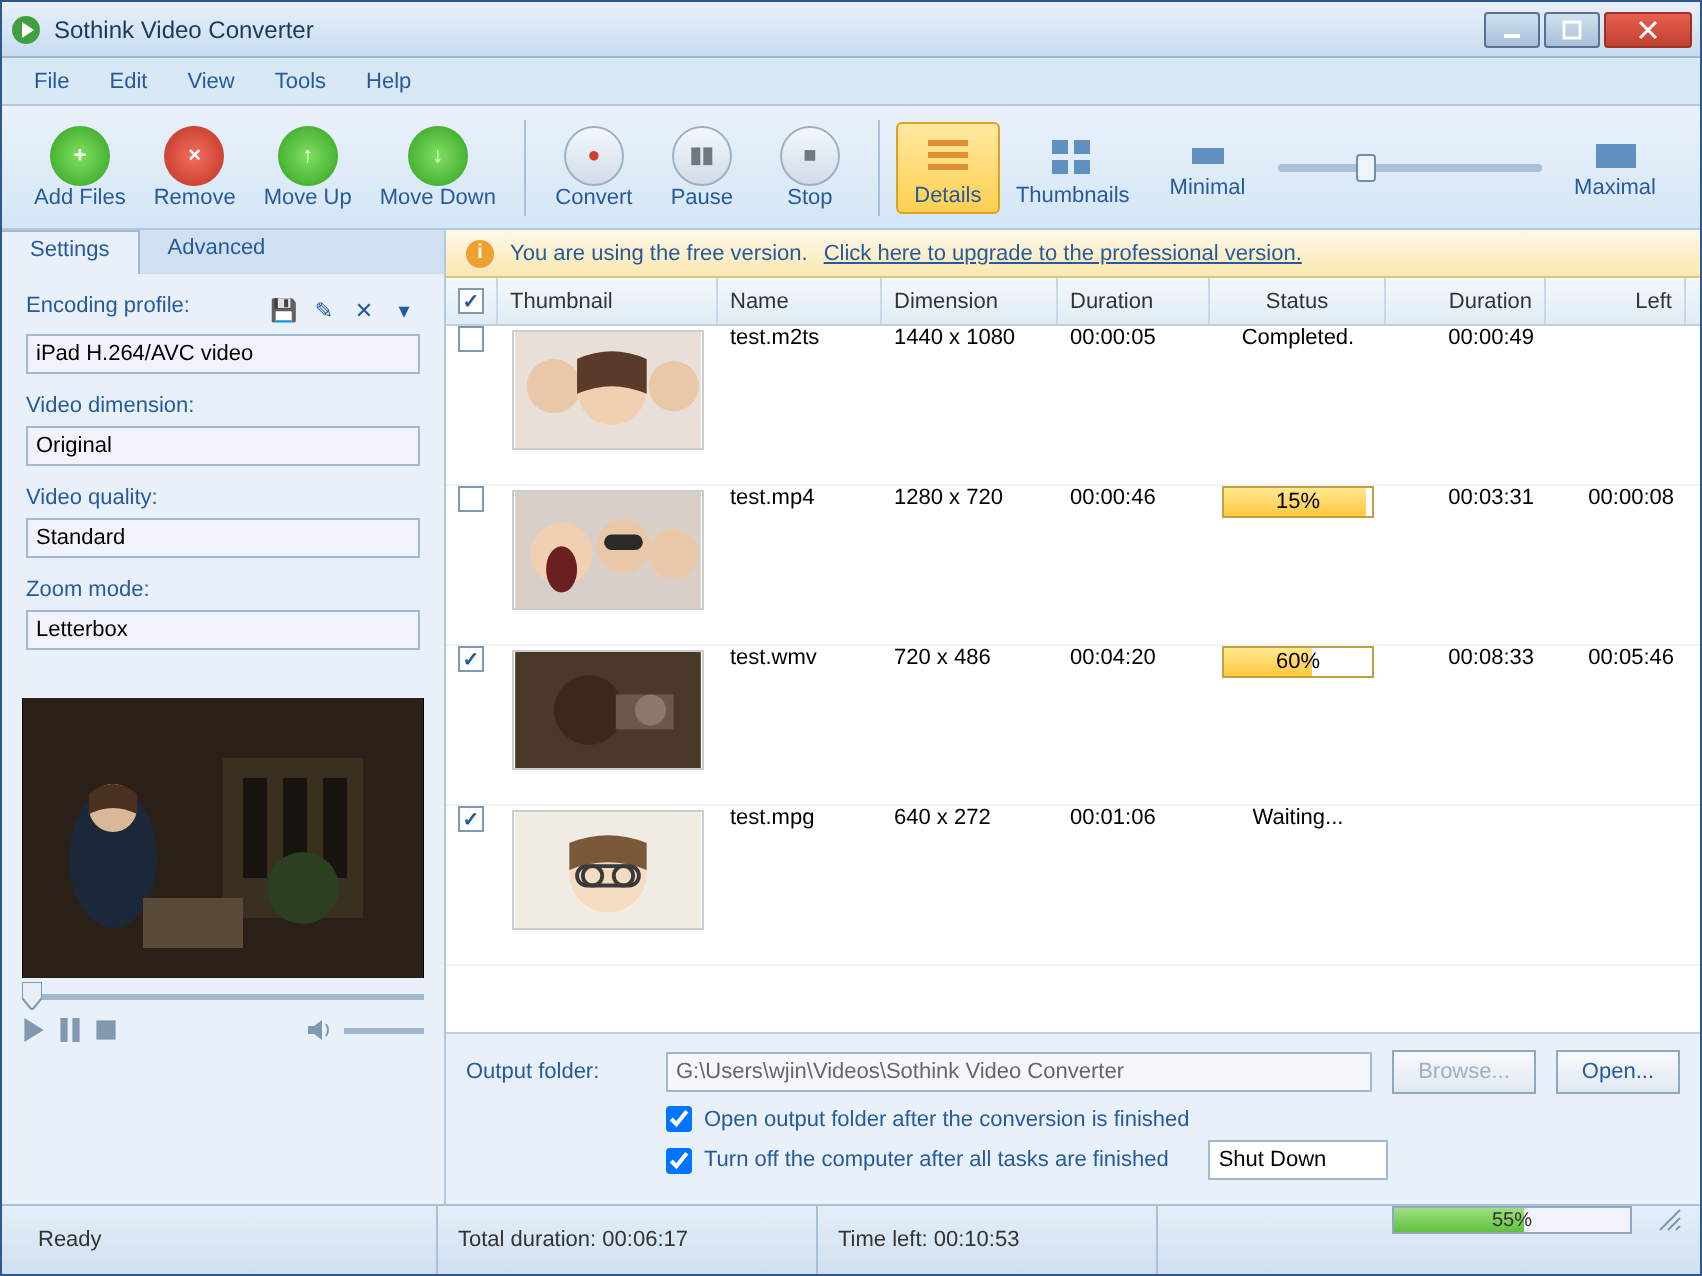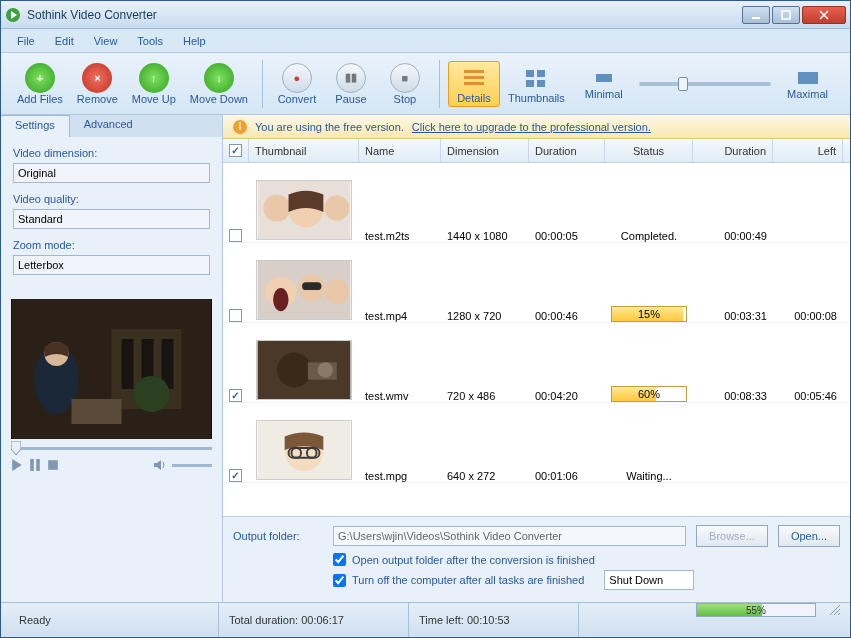--- a/index.html
+++ b/index.html
@@ -48,21 +48,21 @@
 .th { padding: 0 6px; color: #333; border-right: 1px solid #c8d8e8; height: 100%; display: flex; align-items: center; }
 .col-chk { width: 26px; justify-content: center; }
 .col-thumb { width: 110px; }
 .col-name { width: 82px; }
 .col-dim { width: 88px; }
 .col-dur { width: 76px; }
 .col-status { width: 88px; justify-content: center; }
 .col-elapsed { width: 80px; justify-content: flex-end; }
 .col-left { width: 70px; justify-content: flex-end; }
 .table-body { flex: 1; background: #fff; overflow-y: auto; }
-.row { height: 80px; display: flex; align-items: flex-end; border-bottom: 1px solid #f0f4f8; }
+.row { height: 80px; display: flex; align-items: flex-start; border-bottom: 1px solid #f0f4f8; }
 .cell { padding: 0 6px; }
 .thumb-cell { width: 110px; height: 64px; display: flex; align-items: center; justify-content: center; }
 .thumb-cell svg { border: 1px solid #ccc; }
 .progress { width: 76px; height: 16px; border: 1px solid #c0a040; background: #fff; position: relative; display: flex; align-items: center; justify-content: center; font-size: 10px; }
 .progress-fill { position: absolute; left: 0; top: 0; height: 100%; background: linear-gradient(#ffe890,#ffc840); }
 .progress-text { position: relative; z-index: 1; }
 .output-area { background: #e8f0fa; padding: 8px 10px; border-top: 1px solid #c0d0e0; }
 .out-row { display: flex; align-items: center; gap: 10px; margin-bottom: 6px; }
 .out-label { color: #265a9c; width: 90px; }
 .out-input { flex: 1; height: 20px; background: #f4f8fc; border: 1px solid #a0b8d0; padding: 0 4px; color: #666; }
@@ -198,20 +198,32 @@
   </div>
 
   <div class="body-area">
     <div class="left-panel">
       <div class="tabs-row">
         <div class="tab active">Settings</div>
         <div class="tab">Advanced</div>
       </div>
       <div class="settings-body">
         <div class="setting-row">
+          <div class="setting-label">
+              <span>Encoding profile:</span>
+            <div class="mini-btns">
+              <span class="mini-btn">💾</span>
+              <span class="mini-btn">✎</span>
+              <span class="mini-btn">✕</span>
+              <span class="mini-btn">▾</span>
+            </div>
+          </div>
+          <input class="setting-select" readonly="" value="iPad H.264/AVC video" style="">
+        </div>
+        <div class="setting-row">
           <div class="setting-label">Video dimension:</div>
           <input class="setting-select" readonly="" value="Original" style="">
         </div>
         <div class="setting-row">
           <div class="setting-label">Video quality:</div>
           <input class="setting-select" readonly="" value="Standard" style="">
         </div>
         <div class="setting-row">
           <div class="setting-label">Zoom mode:</div>
           <input class="setting-select" readonly="" value="Letterbox" style="">

